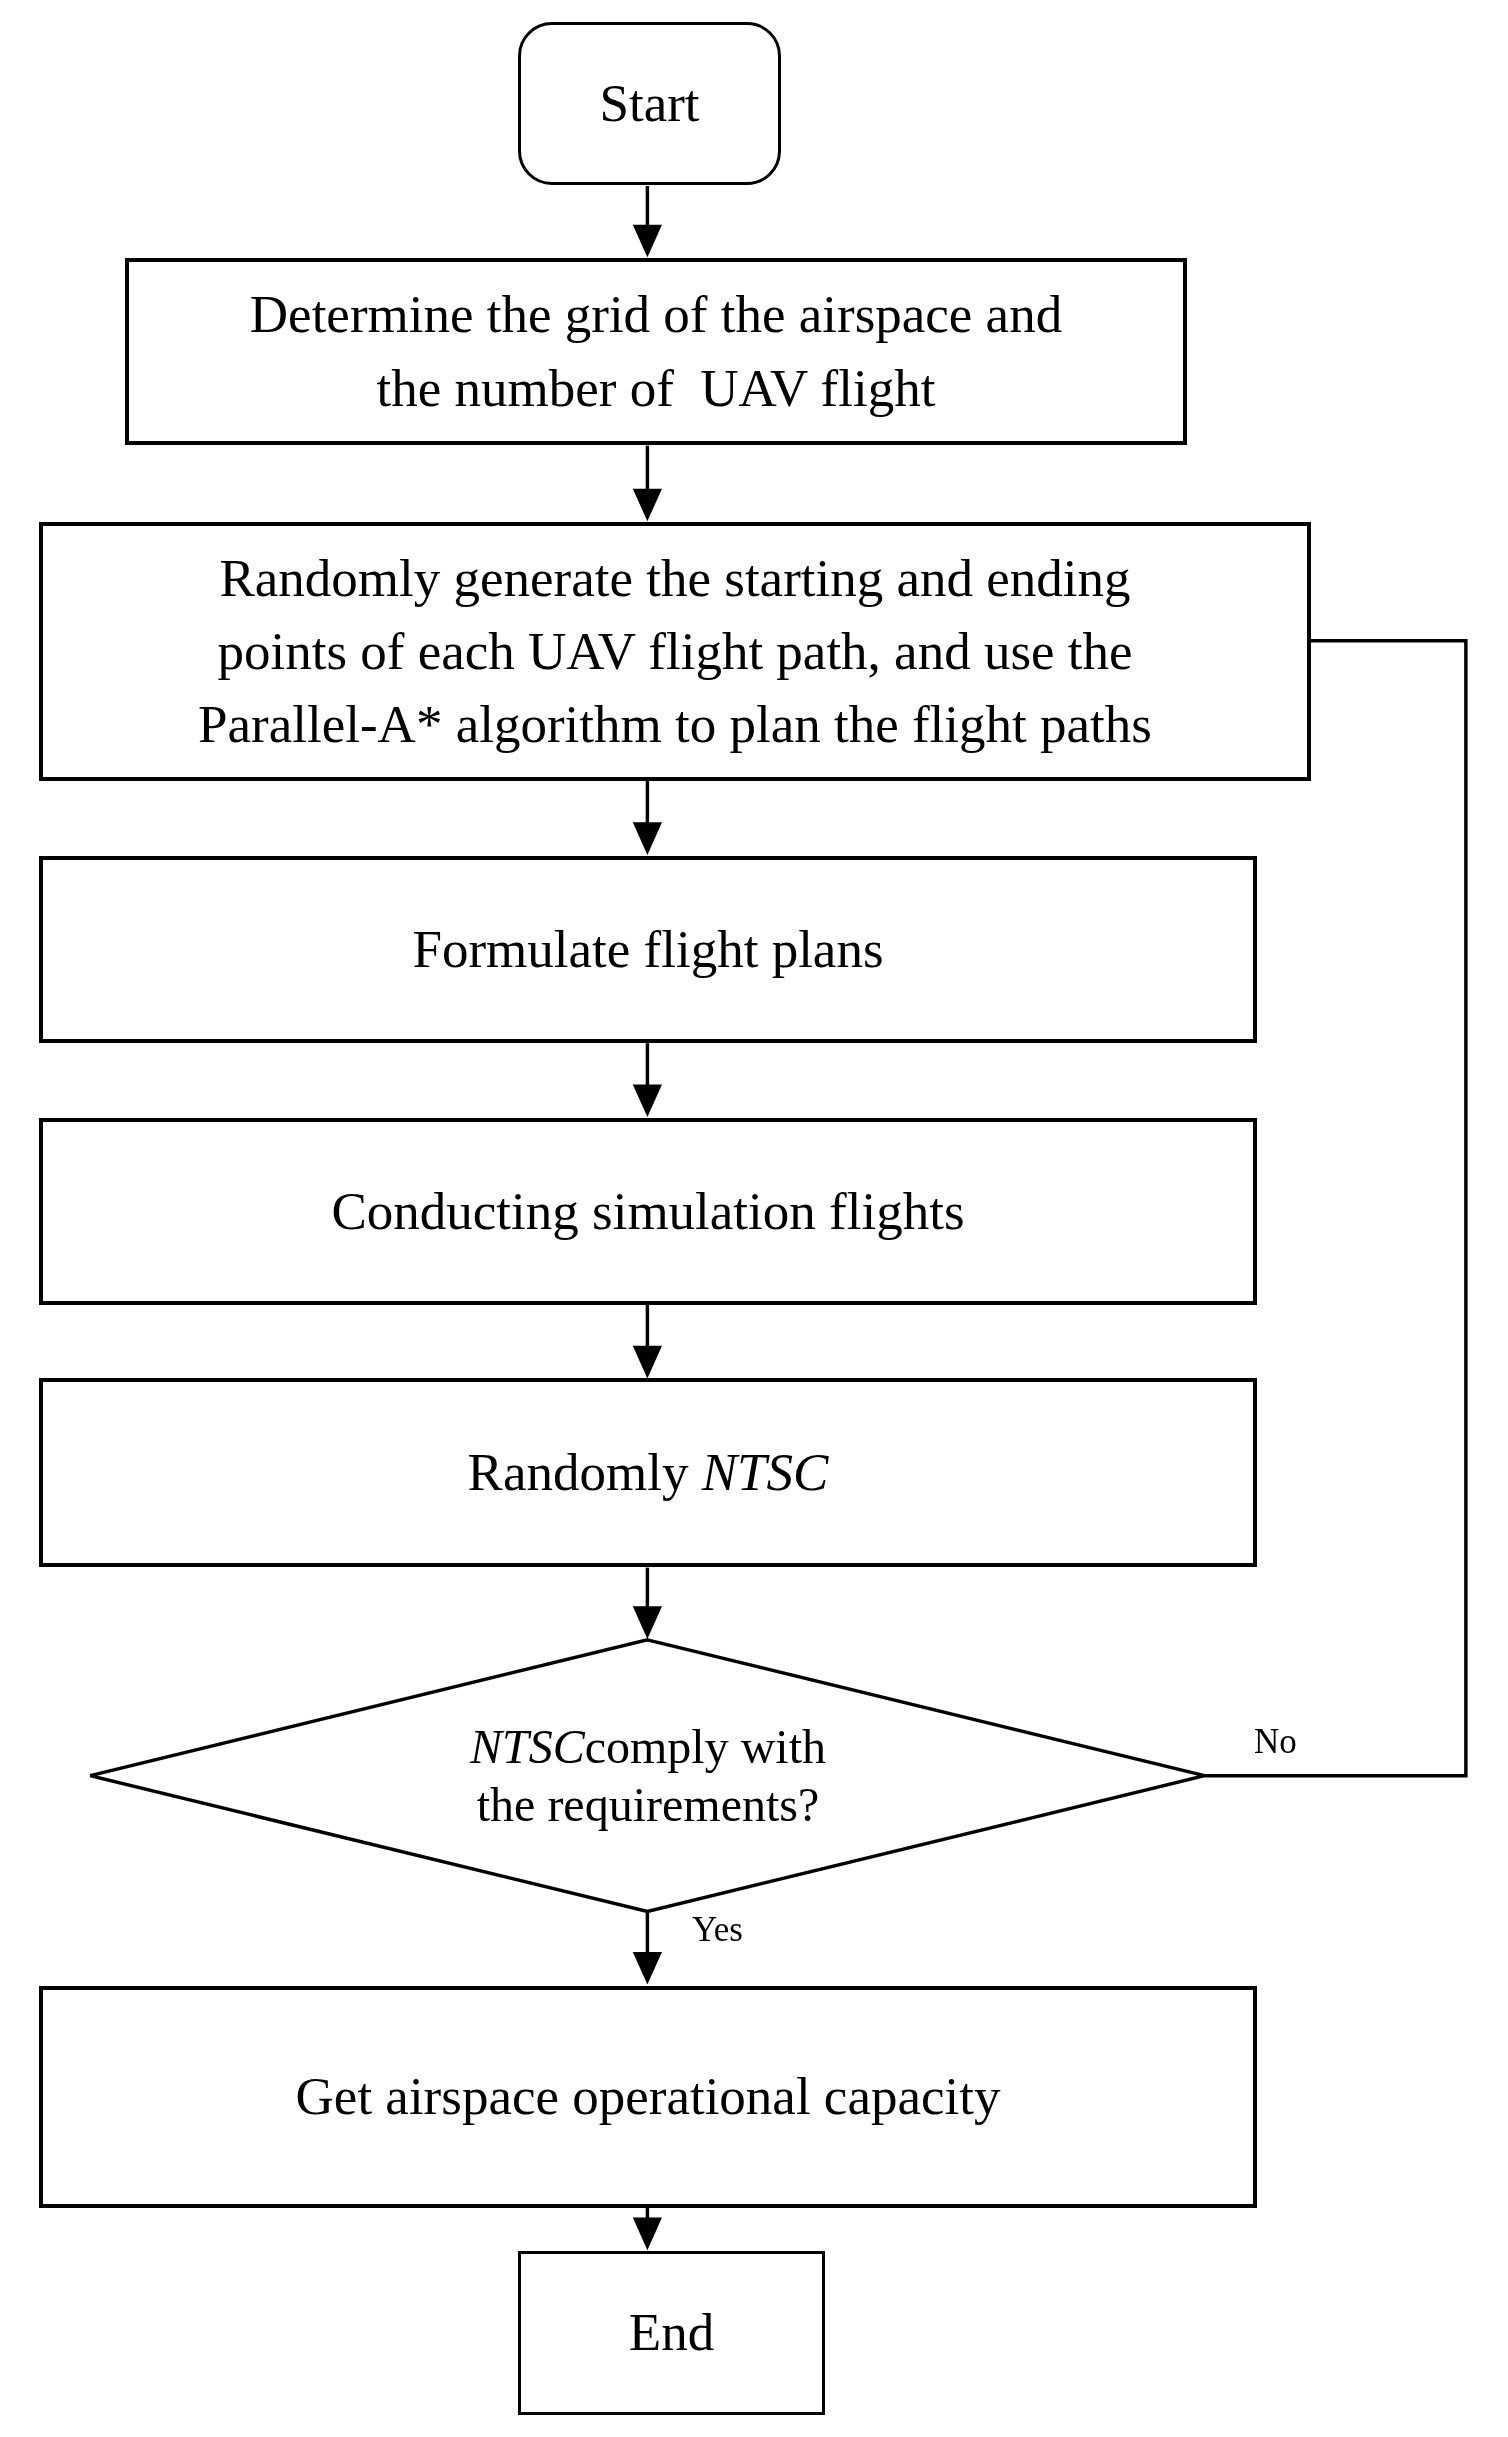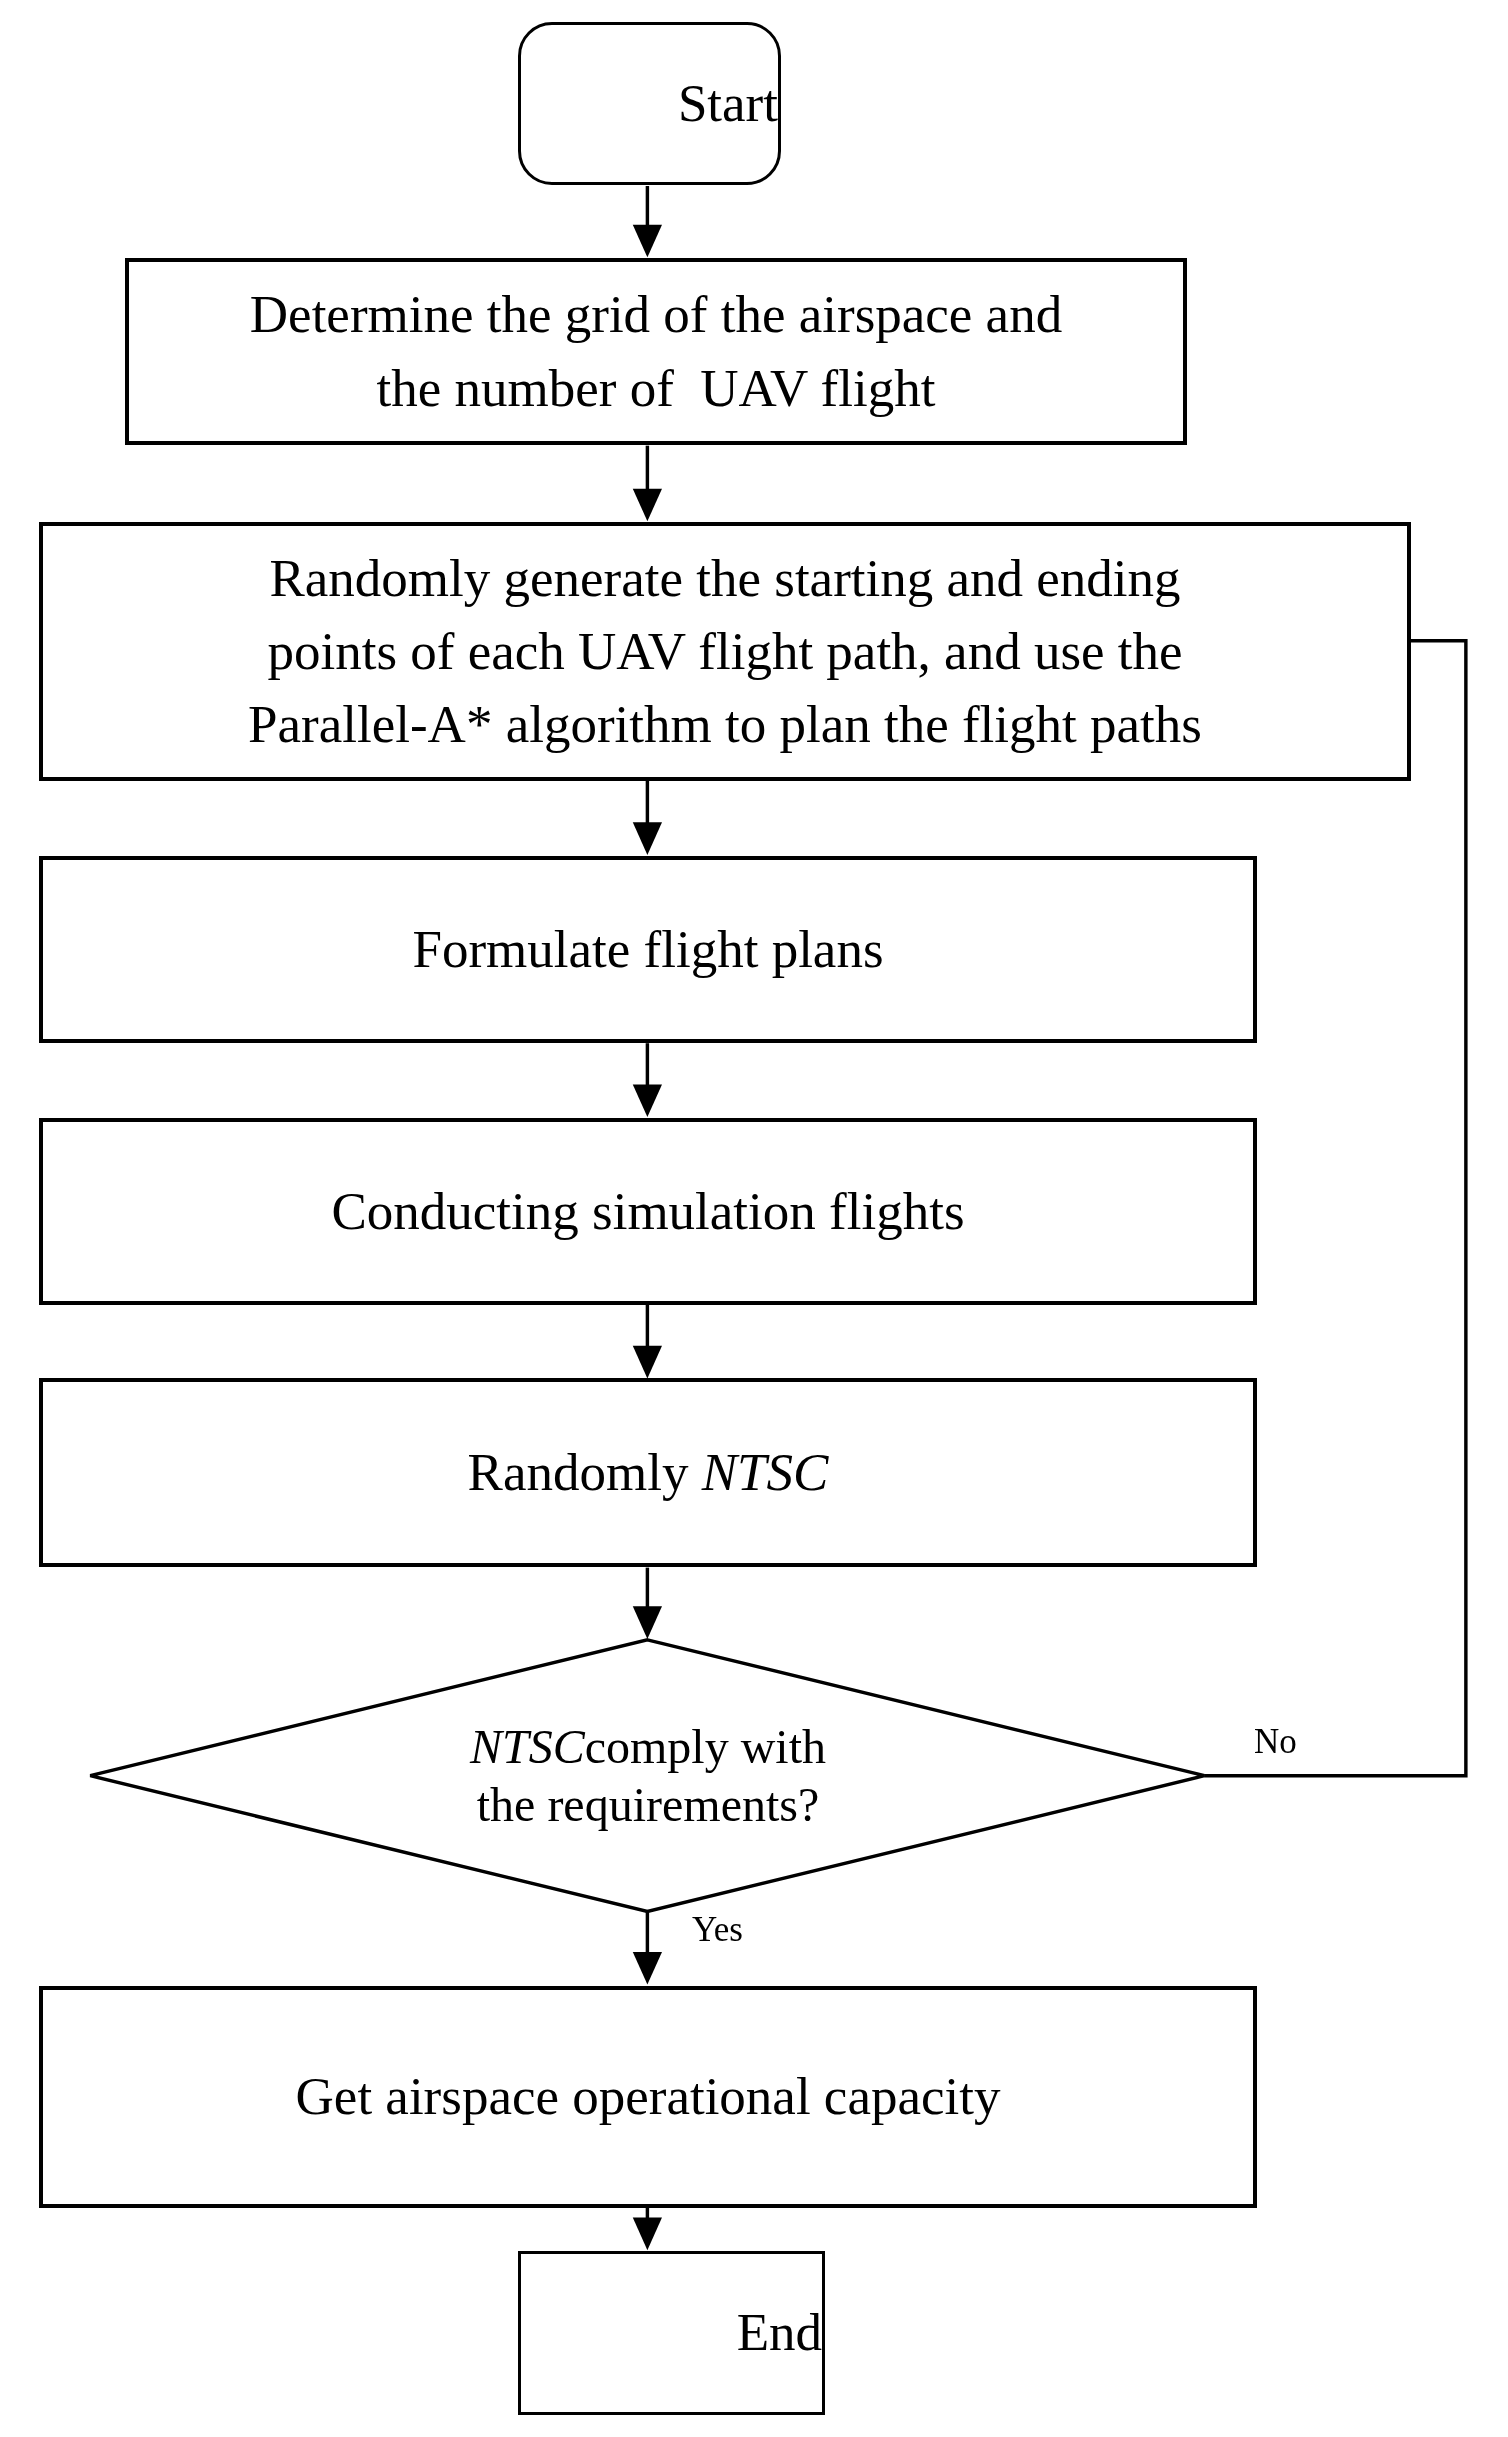--- a/index.html
+++ b/index.html
@@ -49,21 +49,20 @@
   .node .node-label{
     white-space:pre-wrap;
   }
   .process{
     border:4.3px solid var(--stroke);
     align-items:center;
   }
   .terminator{
     border:3.4px solid var(--stroke);
     border-radius:34px;
-    justify-content:flex-end;
   }
   .terminator.square{
     border-radius:0;
   }
   .decision-text{
     position:absolute;
     background:transparent;
     display:flex;
     flex-direction:column;
     align-items:center;
@@ -139,21 +138,21 @@
 
   <div class="node terminator" style="left:518px;top:22.4px;width:263px;height:163px">
     <span class="node-label">Start</span>
   </div>
 
   <div class="node process" style="left:125px;top:258px;width:1062px;height:187px">
     <span class="node-label">Determine the grid of the airspace and
 the number of  UAV flight</span>
   </div>
 
-  <div class="node process" style="left:39px;top:522px;width:1372px;height:259px">
+  <div class="node process" style="left:39px;top:522px;width:1272px;height:259px">
     <span class="node-label">Randomly generate the starting and ending
 points of each UAV flight path, and use the
 Parallel-A* algorithm to plan the flight paths</span>
   </div>
 
   <div class="node process" style="left:39px;top:856px;width:1218px;height:187px">
     <span class="node-label">Formulate flight plans</span>
   </div>
 
   <div class="node process" style="left:39px;top:1118px;width:1218px;height:187px">

